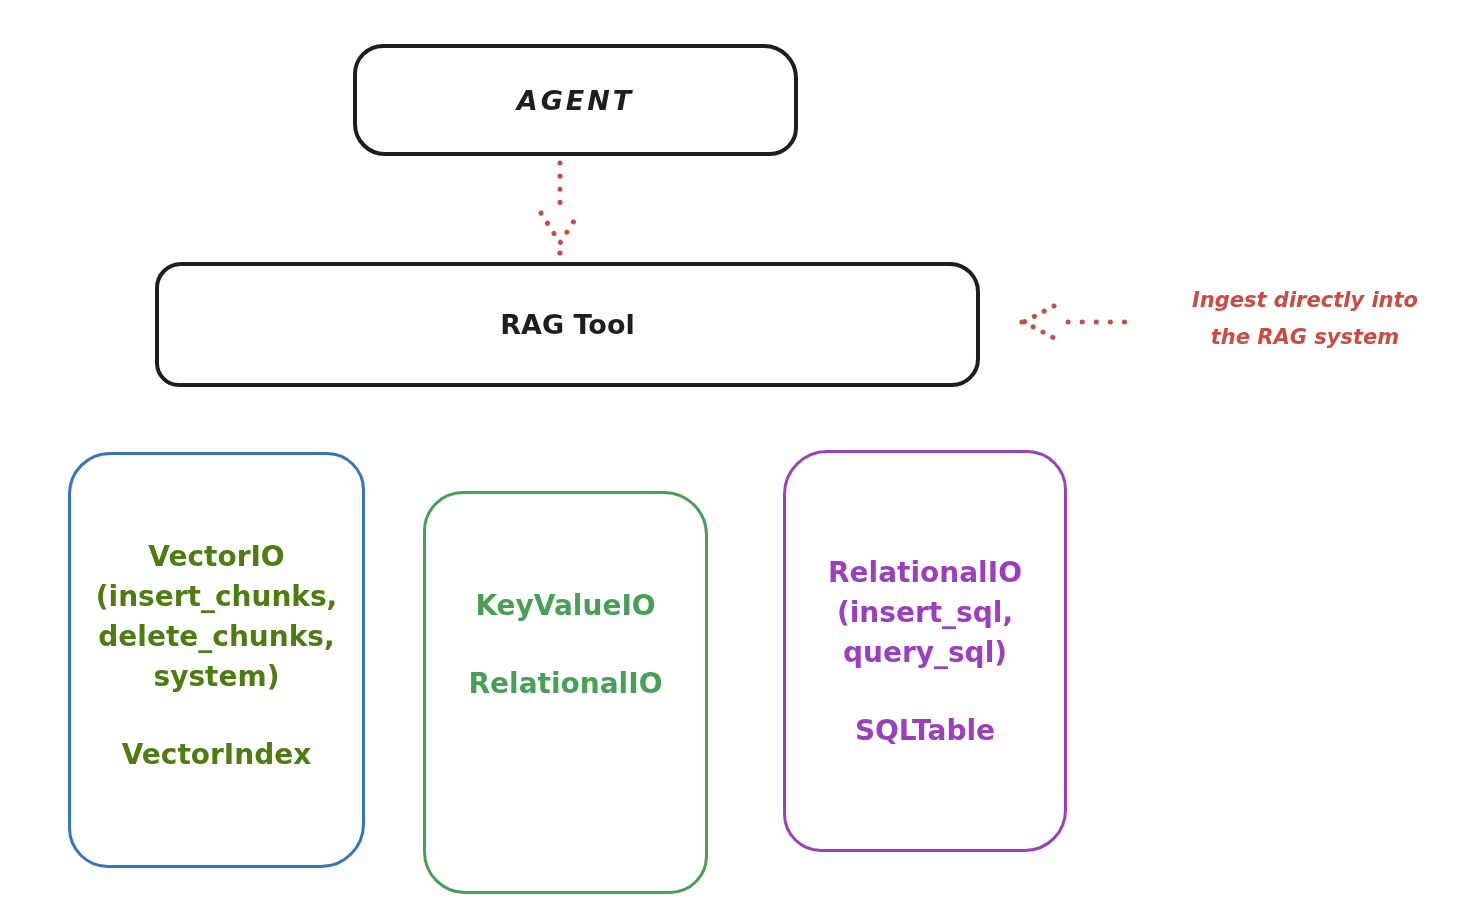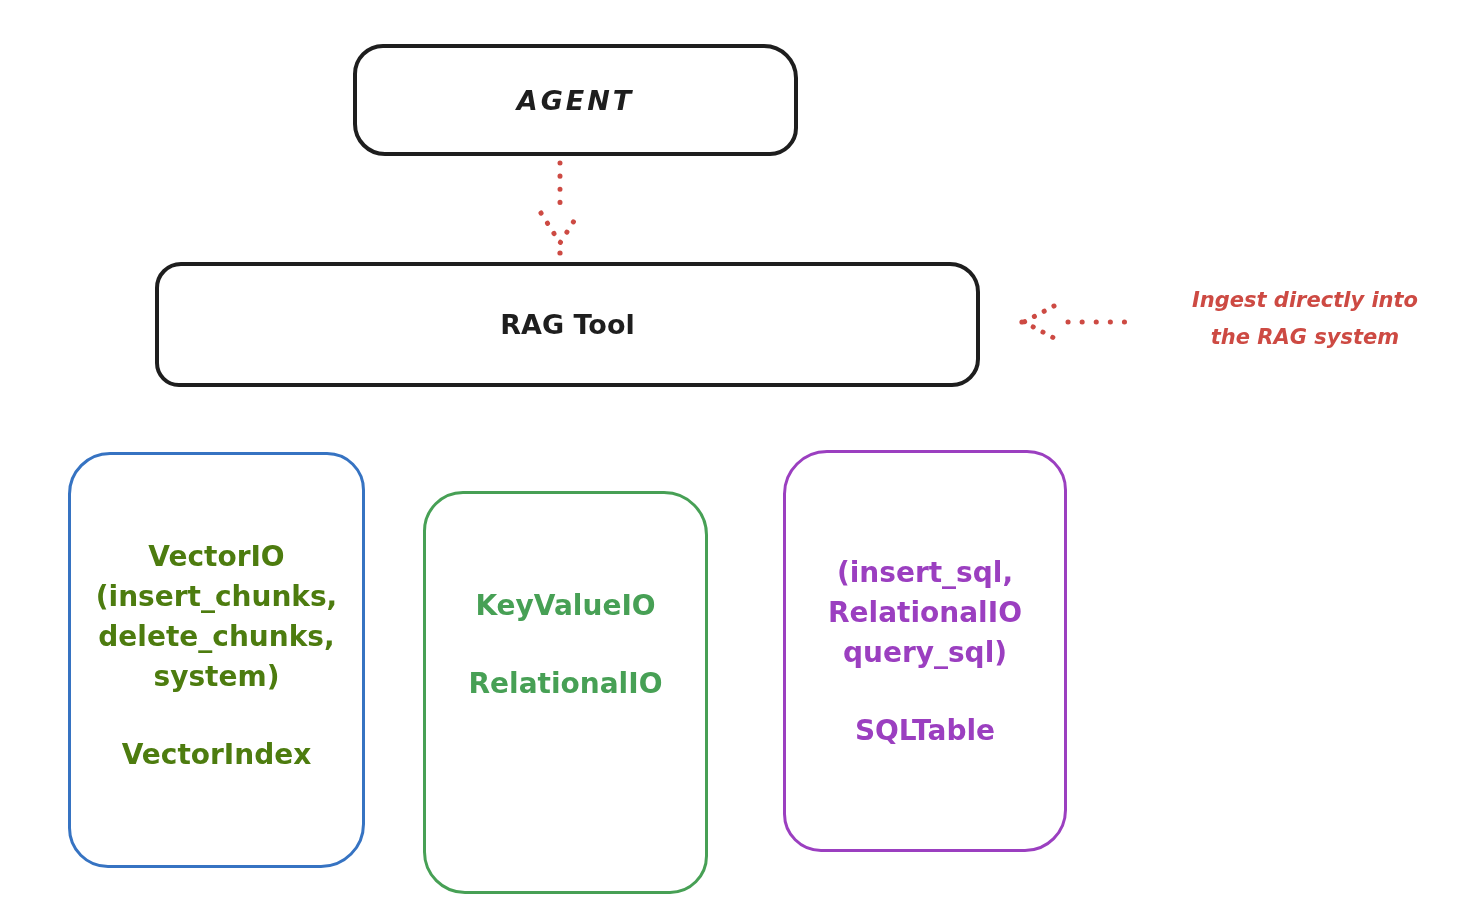--- a/index.html
+++ b/index.html
@@ -137,19 +137,19 @@
     <div>system)</div>
     <div class="pindex">VectorIndex</div>
   </div>
 
   <div class="box provider green">
     <div>KeyValueIO</div>
     <div class="pindex">RelationalIO</div>
   </div>
 
   <div class="box provider purple">
+    <div>RelationalIO</div>
     <div>(insert_sql,</div>
-    <div>RelationalIO</div>
     <div>query_sql)</div>
     <div class="pindex">SQLTable</div>
   </div>
 
 </div>
 
 </body></html>

